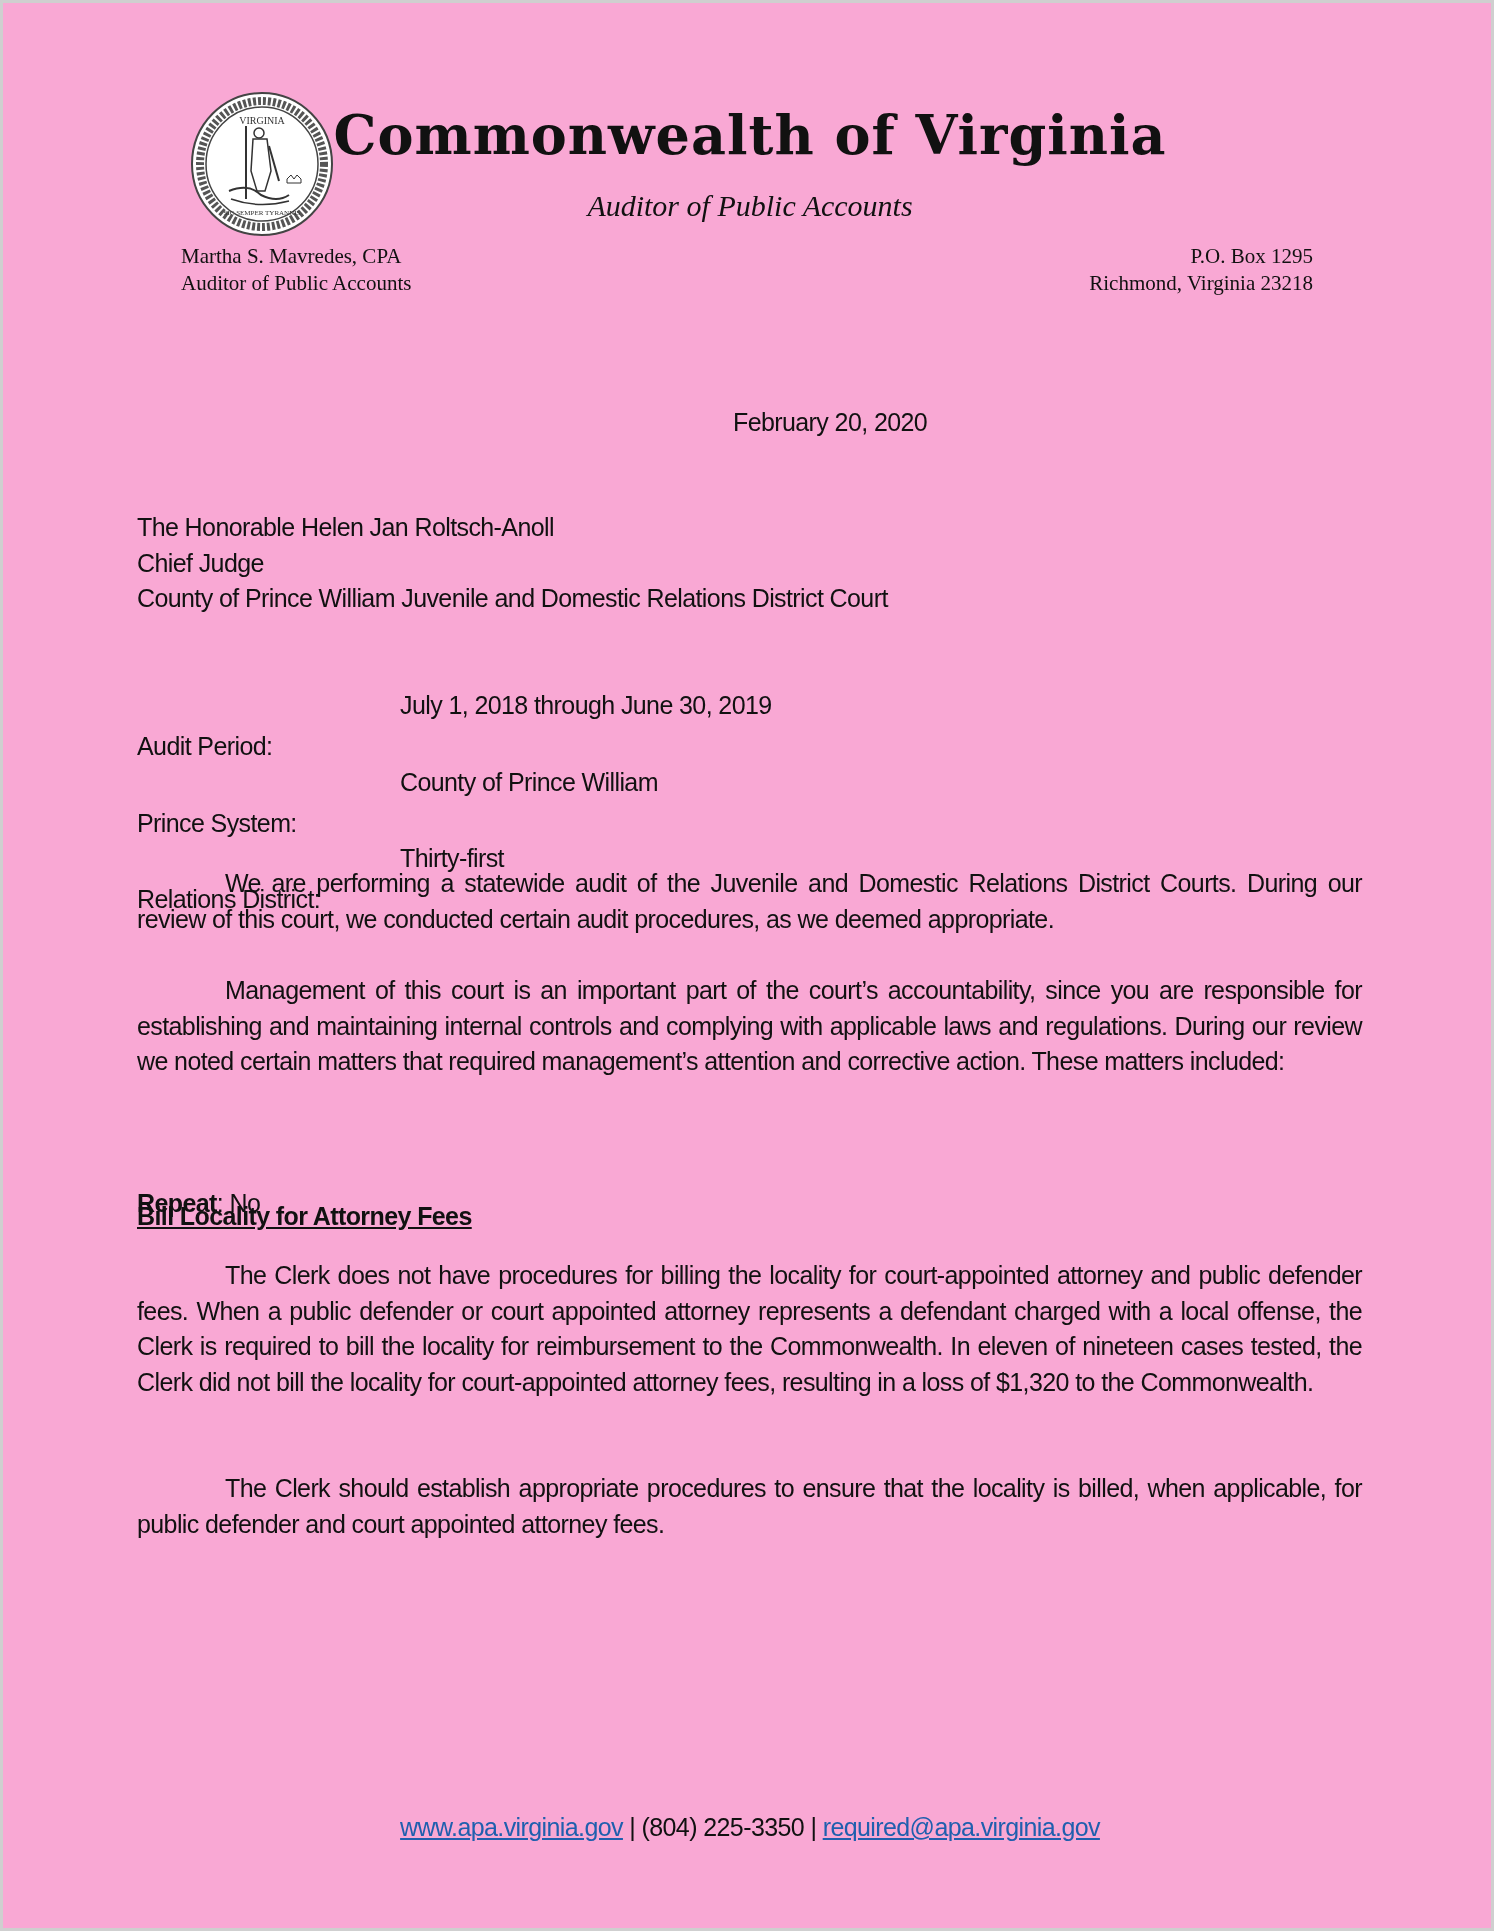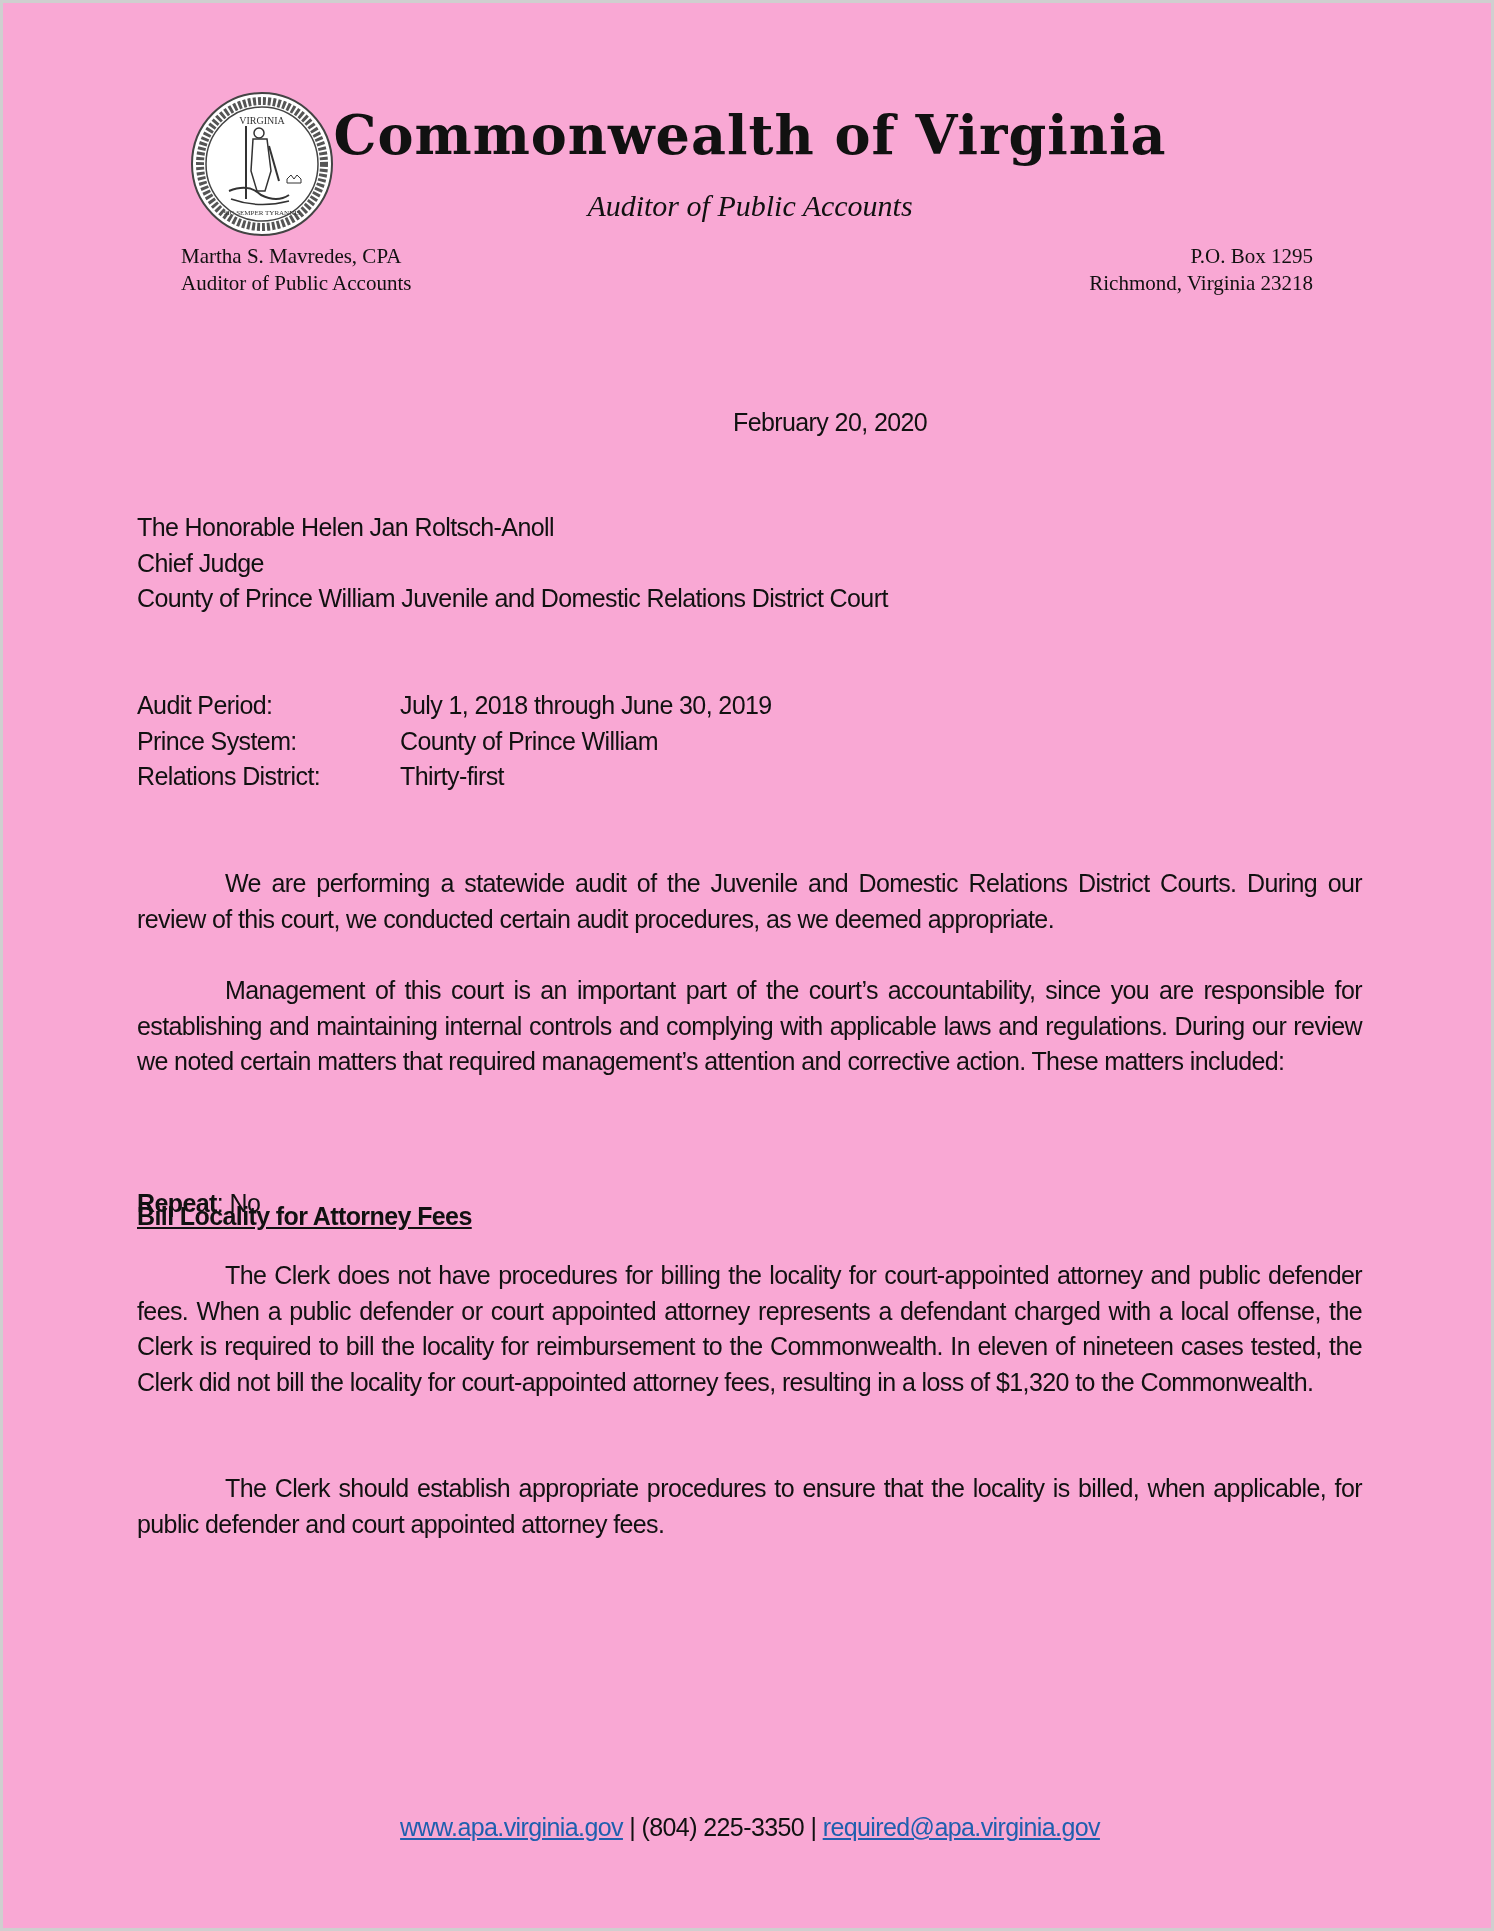--- a/index.html
+++ b/index.html
@@ -11,21 +11,21 @@
   .seal { position:absolute; left:186px; top:88px; width:146px; height:146px; }
   .title { left:0; width:1494px; top:100px; text-align:center; font-size:54px; font-weight:bold; letter-spacing:1px; font-family:"DejaVu Serif", "Liberation Serif", serif; font-style:normal; }
   .subtitle { left:0; width:1494px; top:186px; text-align:center; font-size:30px; font-style:italic; }
   .hdr-left { left:178px; top:240px; font-size:21px; line-height:27px; }
   .hdr-right { right:178px; top:240px; font-size:21px; line-height:27px; text-align:right; }
   .body-text { font-size:25px; letter-spacing:-0.6px; line-height:35.6px; }
   .date { left:730px; top:402px; }
   .recipient { left:134px; top:507px; }
   .meta { left:134px; top:685px; }
   .meta-row { display:flex; }
-  .meta-label { width:263px; }
+  .meta-label { width:263px;margin-top:41px; }
   .para { position:absolute; left:134px; width:1225px; text-align:justify; text-align-last:left; white-space:normal; }
   .para .indent { display:inline-block; width:88px; }
   .p1 { top:863px; }
   .p2 { top:970px; }
   .heading { left:134px; top:1148px; font-weight:bold; text-decoration:underline;margin-top:48px; }
   .repeat { left:134px; top:1183px; }
   .repeat b { font-weight:bold; }
   .p3 { top:1255px; }
   .p4 { top:1468px; }
   .footer { left:0; width:1494px; top:1807px; text-align:center; }

